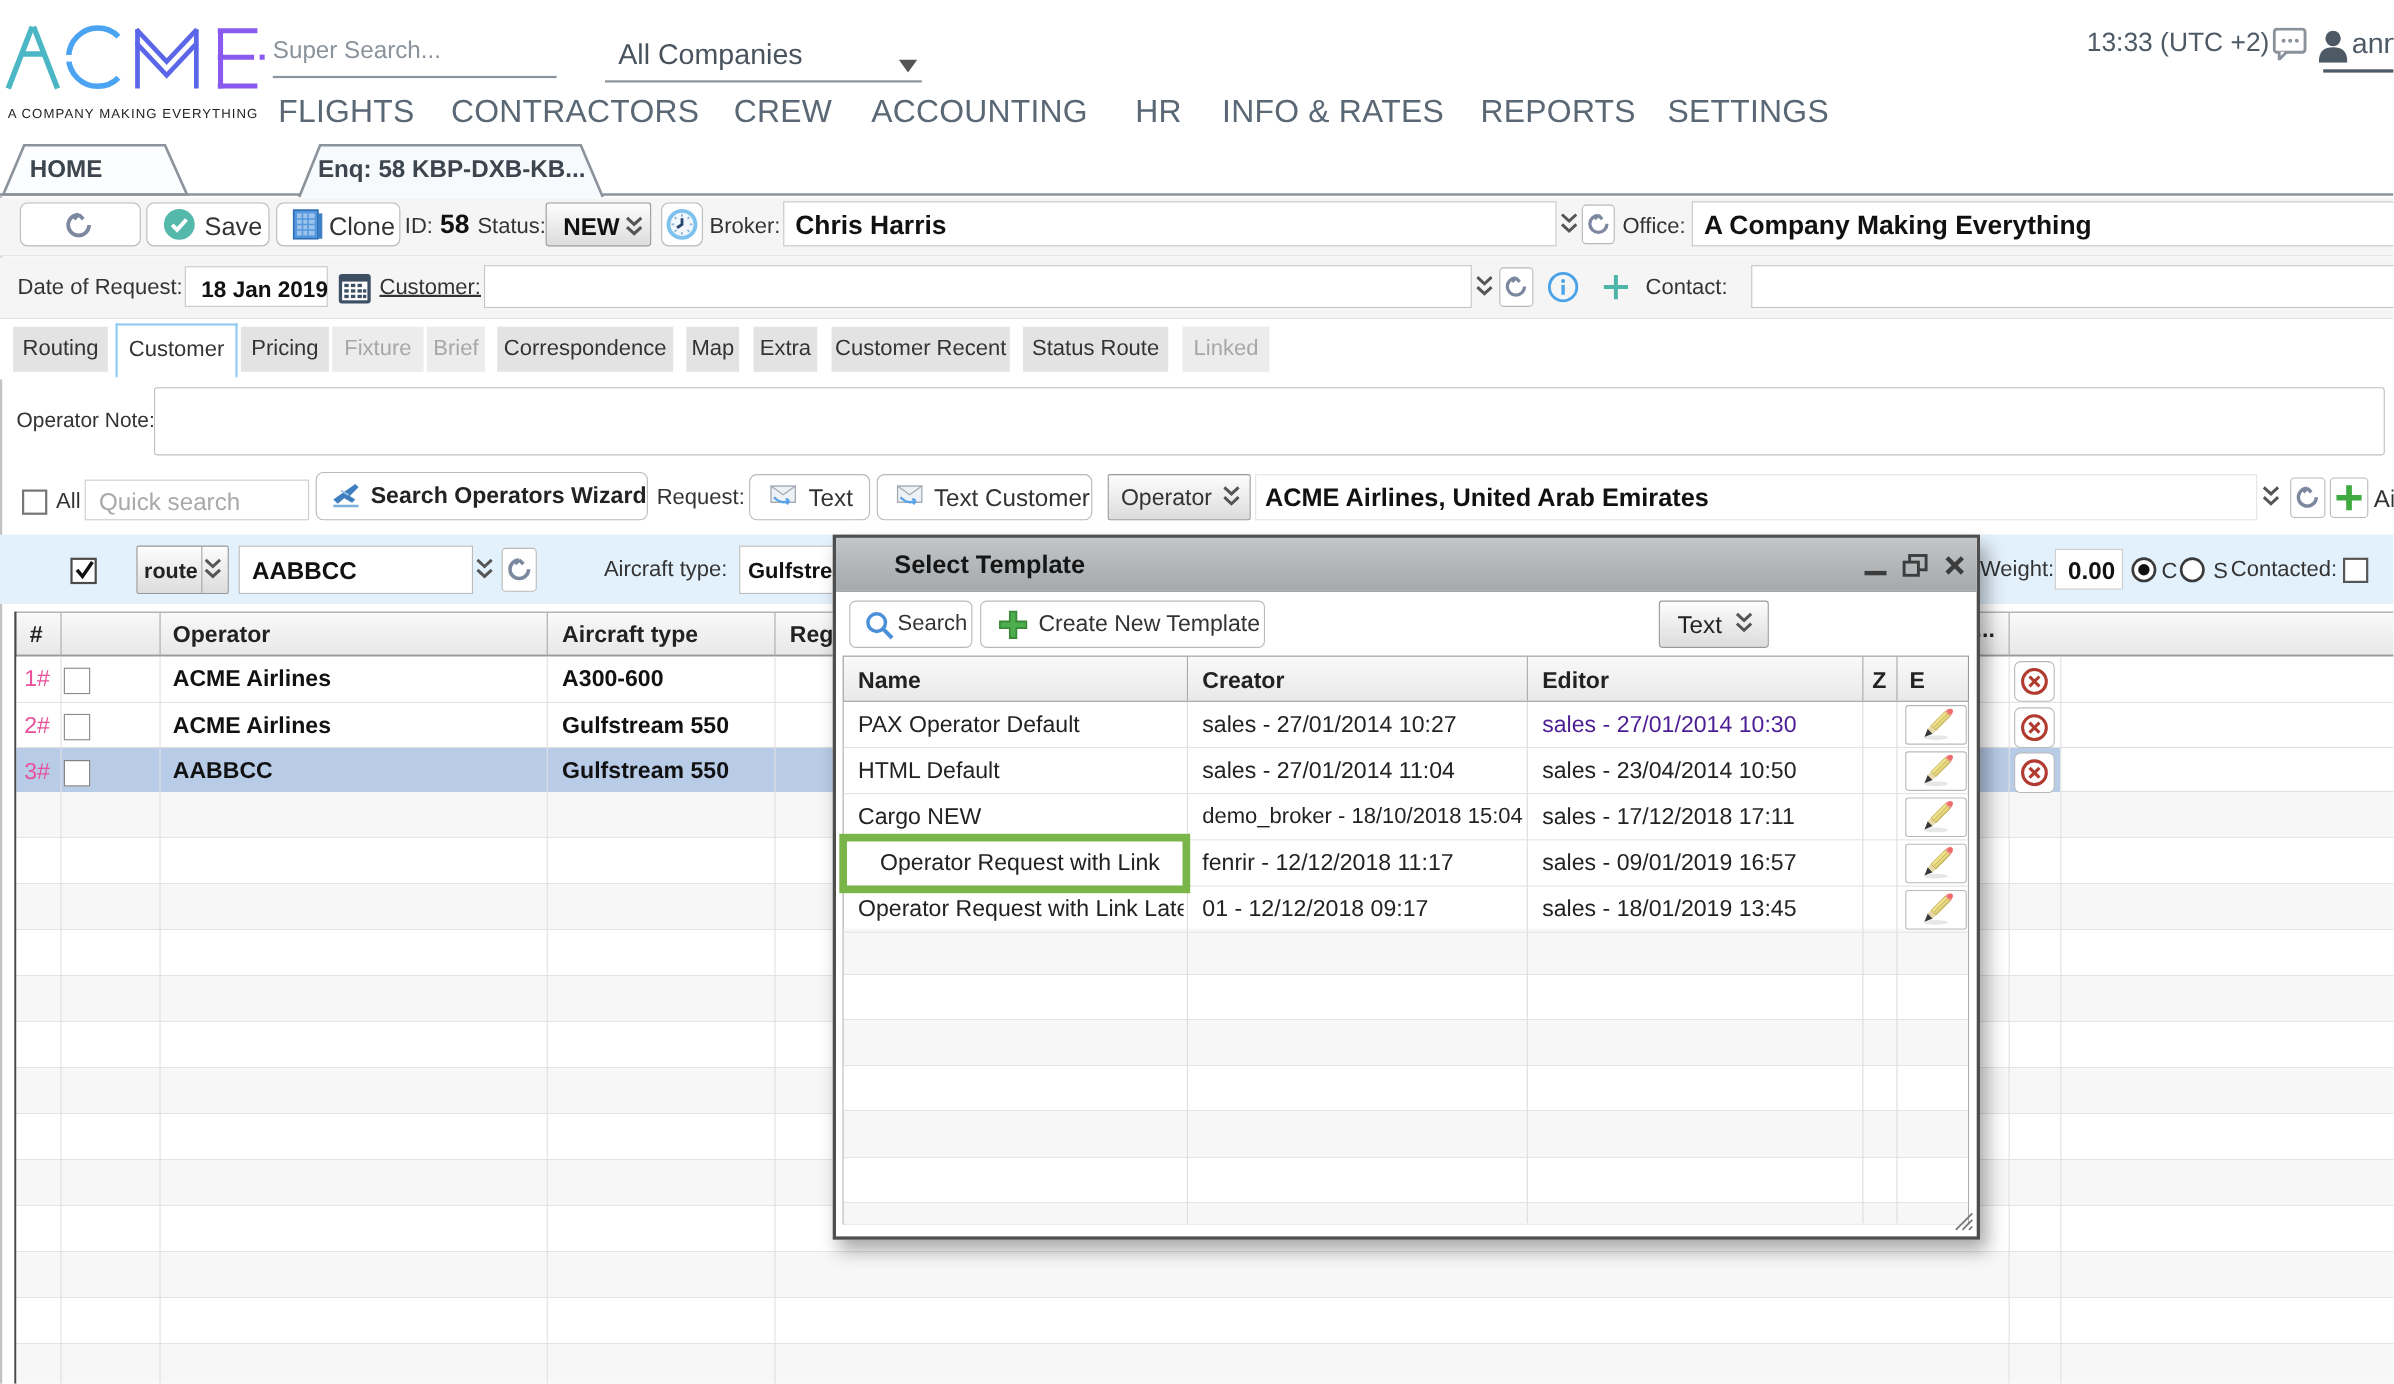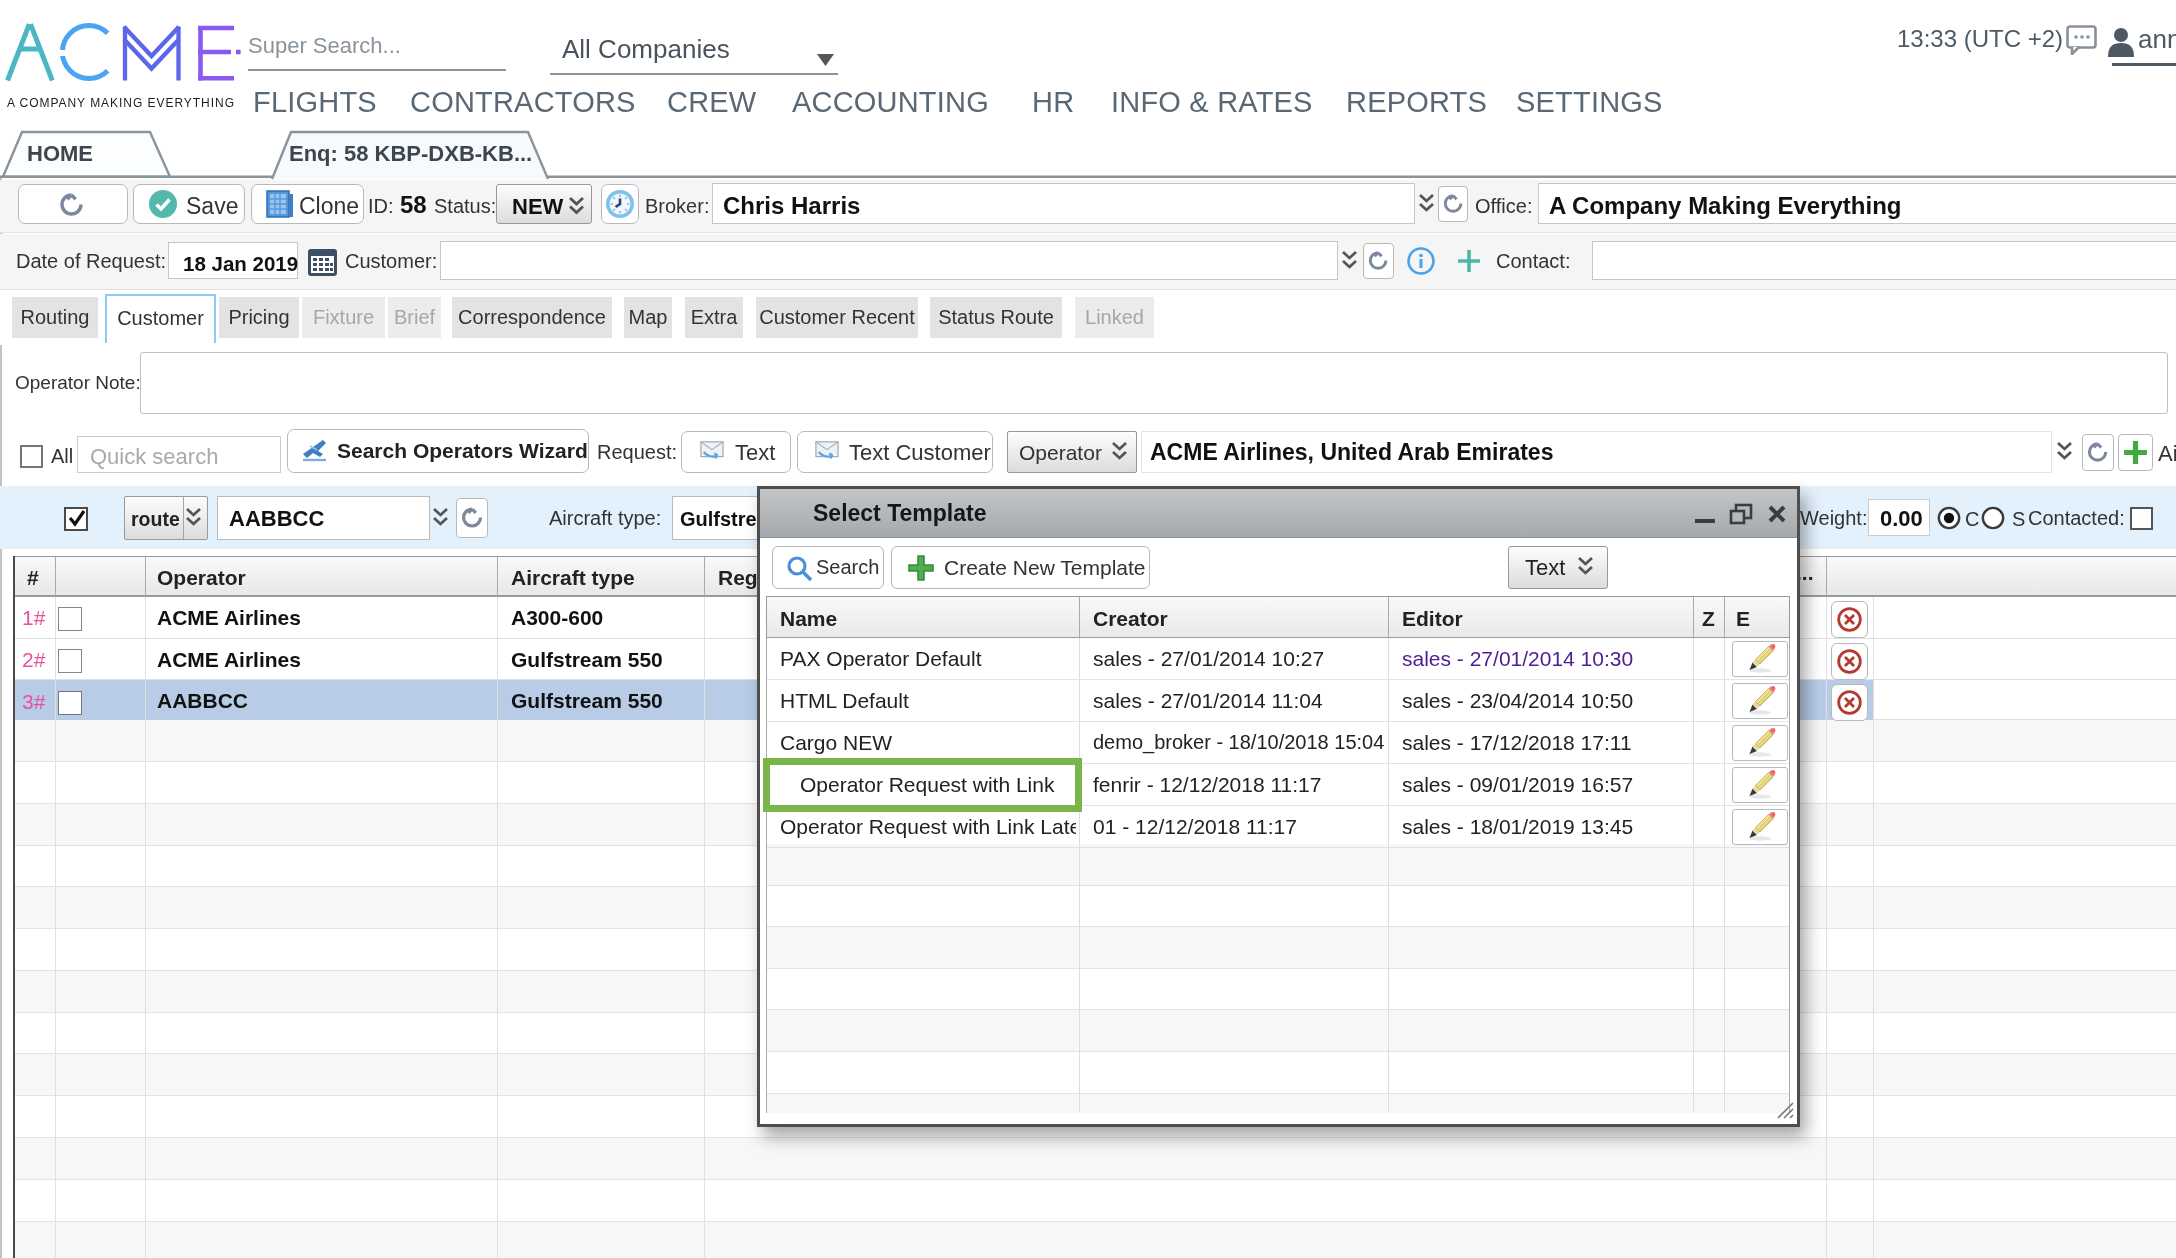--- a/index.html
+++ b/index.html
@@ -193,21 +193,21 @@
       <rect x="6" y="17" width="4" height="3"></rect>
         <rect x="12" y="17" width="4" height="3"></rect>
         <rect x="18" y="17" width="4" height="3"></rect>
         <rect x="23" y="17" width="3" height="3"></rect>
       <rect x="6" y="22" width="4" height="3"></rect>
         <rect x="12" y="22" width="4" height="3"></rect>
         <rect x="18" y="22" width="4" height="3"></rect>
         <rect x="23" y="22" width="3" height="3"></rect>
     </g>
   </svg>
-  <div class="lbl" style="left:345px;top:250px;">Customer:</div>
+  <div class="lbl" style="left:345px;top:250px;text-decoration:underline;">Customer:</div>
   <div class="inp" style="left:440px;top:241px;width:898px;height:39px;"></div>
   <svg class="ab" style="left:1342px;top:250px;" width="15" height="20" viewBox="0 0 15 20">
       <path d="M1,2 L7.5,8 L14,2 M1,11 L7.5,17 L14,11" stroke="#555" stroke-width="2.7" fill="none"></path>
     </svg>
   <div class="btn" style="left:1363px;top:243px;width:31px;height:36px;border-radius:4px;"></div>
   <svg class="ab" style="left:1367px;top:249px;" width="23" height="23" viewBox="0 0 28 27">
     <path d="M23,13.5 A 9.5 9.5 0 1 1 13.5,4" fill="none" stroke="#7c87a0" stroke-width="3.6"></path>
     <path d="M13.5,4 l 6,0 m -6,0 l 0,6" stroke="#7c87a0" stroke-width="3.6" fill="none" transform="rotate(45 13.5 4)"></path>
   </svg>
   <svg class="ab" style="left:1407px;top:247px;" width="28" height="28" viewBox="0 0 28 28">
@@ -448,21 +448,21 @@
     <div class="ab" style="left:20px;top:200px;font-size:21px;color:#222;">HTML Default</div>
     <div class="ab" style="left:333px;top:200px;font-size:21px;color:#222;">sales - 27/01/2014 11:04</div>
     <div class="ab" style="left:642px;top:200px;font-size:21px;color:#222;">sales - 23/04/2014 10:50</div>
     <div class="ab" style="left:20px;top:242px;font-size:21px;color:#222;">Cargo NEW</div>
     <div class="ab" style="left:333px;top:242px;width:294px;overflow:hidden;white-space:nowrap;font-size:20px;color:#222;">demo_broker - 18/10/2018 15:04</div>
     <div class="ab" style="left:642px;top:242px;font-size:21px;color:#222;">sales - 17/12/2018 17:11</div>
     <div class="ab" style="left:20px;top:284px;font-size:21px;color:#222;margin-left:20px;">Operator Request with Link</div>
     <div class="ab" style="left:333px;top:284px;font-size:21px;color:#222;">fenrir - 12/12/2018 11:17</div>
     <div class="ab" style="left:642px;top:284px;font-size:21px;color:#222;">sales - 09/01/2019 16:57</div>
     <div class="ab" style="left:20px;top:326px;width:296px;overflow:hidden;font-size:21px;color:#222;white-space:nowrap;">Operator Request with Link Lates</div>
-    <div class="ab" style="left:333px;top:326px;font-size:21px;color:#222;">01 - 12/12/2018 11:17</div>
+    <div class="ab" style="left:333px;top:326px;font-size:21px;color:#222;">01 - 12/12/2018 09:17</div>
     <div class="ab" style="left:642px;top:326px;font-size:21px;color:#222;">sales - 18/01/2019 13:45</div>
 
     <div class="ab" style="left:3px;top:269px;width:319px;height:54px;border:7px solid #7ab54a;"></div>
 
     <div class="btn" style="left:972px;top:152px;width:56px;height:36px;border-radius:3px;"></div>
     <div class="btn" style="left:972px;top:194px;width:56px;height:36px;border-radius:3px;"></div>
     <div class="btn" style="left:972px;top:236px;width:56px;height:36px;border-radius:3px;"></div>
     <div class="btn" style="left:972px;top:278px;width:56px;height:36px;border-radius:3px;"></div>
     <div class="btn" style="left:972px;top:320px;width:56px;height:36px;border-radius:3px;"></div>
     <svg class="ab" style="left:983px;top:155px;" width="36" height="30" viewBox="0 0 36 30">

